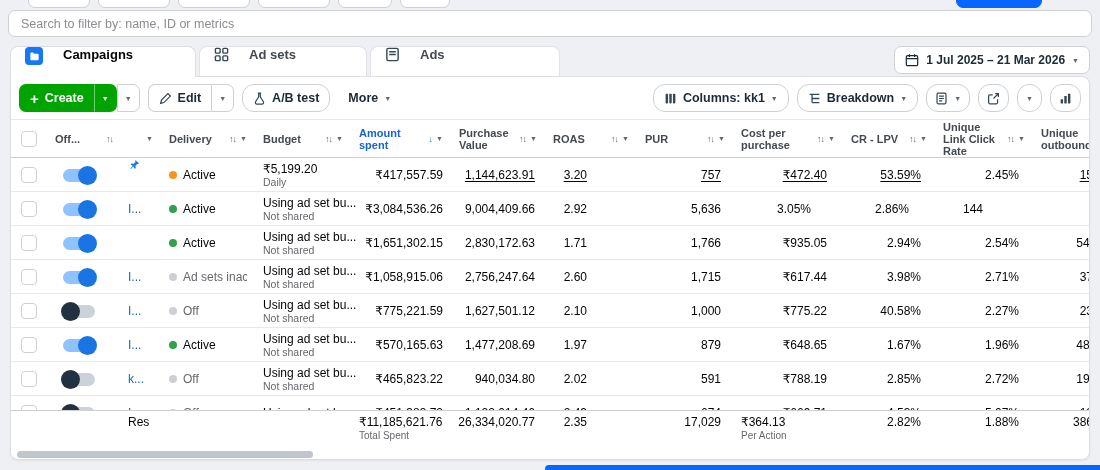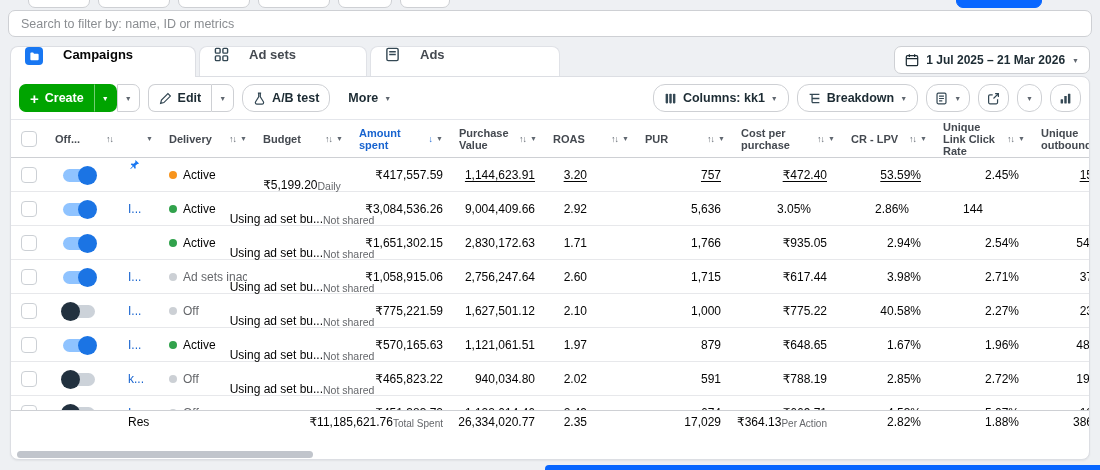--- a/index.html
+++ b/index.html
@@ -77,21 +77,21 @@
   .td.col-name{position:relative;padding:0 4px 0 7px}
   .name-link{color:#1763cf;cursor:pointer;white-space:nowrap;overflow:hidden}
   .pin{display:none;position:absolute;top:1px;left:8px;line-height:0}
   .tr.pinned .pin{display:block}
   
   .dot{width:8px;height:8px;border-radius:50%;display:inline-block;margin-right:6px;flex-shrink:0}
   .dot-green{background:#31a24c}.dot-orange{background:#f7941d}.dot-gray{background:#ccd0d5}
   .status-text{white-space:nowrap;overflow:hidden}
   .status-text.muted{color:#65676b}
   
-  .stack{flex-direction:row;justify-content:center;align-items:flex-end}
+  .stack{flex-direction:column;justify-content:center;align-items:flex-start}
   .td.col-budget{padding-right:10px;text-align:right;white-space:nowrap}
   .stack .v{line-height:14px;white-space:nowrap}
   .stack .sub{line-height:12px;font-size:10.5px;color:#65676b;white-space:nowrap}
   .u-row .u-able .v{text-decoration:underline;text-underline-offset:2px}
   
   .tfoot{display:flex;height:38px;border-top:1px solid #ced0d4;align-items:flex-start;padding-top:4px;background:#fff}
   .fcell{display:flex;padding:0 8px;font-size:12px;color:#050505}
   .fcell.num{justify-content:flex-end;text-align:right}
   .fcell.col-roas{padding-right:50px}.fcell.col-cpp{padding-right:16px}.fcell.col-pv{padding-right:10px}
   .fcell.col-spent{padding-right:8px}.fcell.col-cr{padding-right:14px}.fcell.col-ulcr{padding-right:14px}
@@ -588,21 +588,21 @@
       <span class="status-text">Active</span>
     </div>
     <div class="td col-budget stack">
       <span class="v">Using ad set bu...</span>
       <span class="sub">Not shared</span>
     </div>
     <div class="td num col-spent">
           <span class="v">₹570,165.63</span>
         </div>
     <div class="td num col-pv u-able">
-          <span class="v">1,121,061.51</span>
+          <span class="v">1,477,208.69</span>
         </div>
     <div class="td num col-roas u-able">
           <span class="v">1.97</span>
         </div>
     <div class="td num col-pur u-able">
           <span class="v">879</span>
         </div>
     <div class="td num col-cpp u-able">
           <span class="v">₹648.65</span>
         </div>

